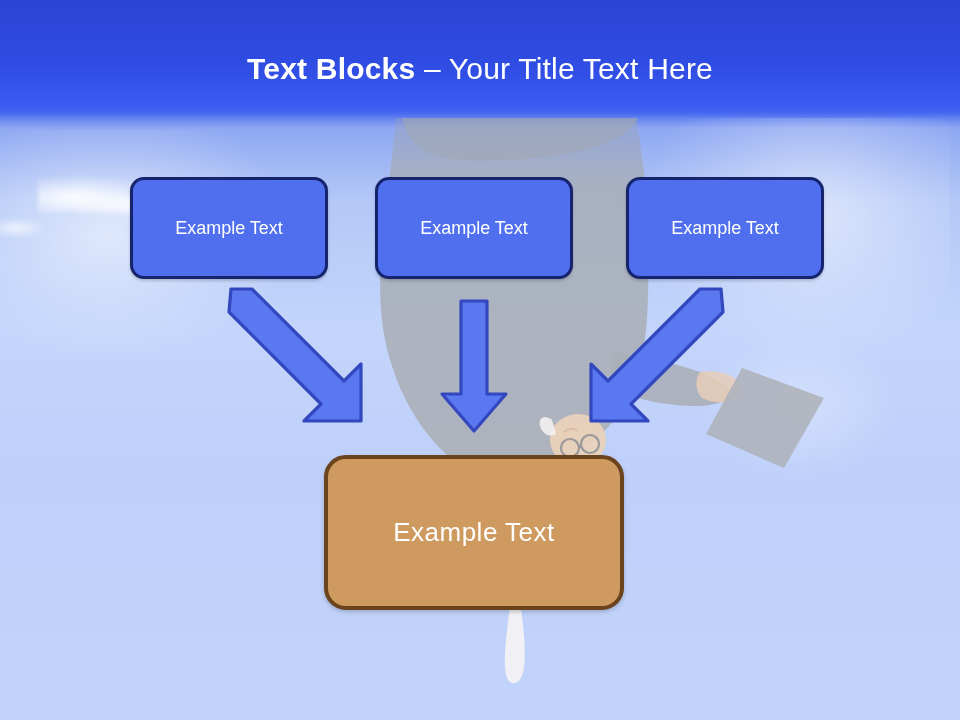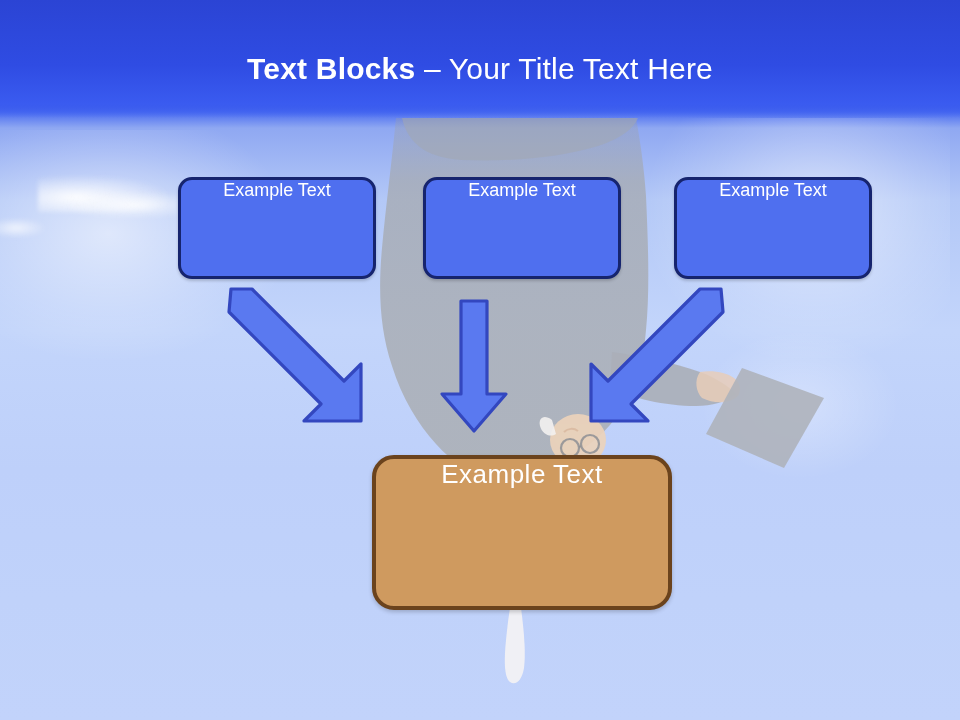--- a/index.html
+++ b/index.html
@@ -118,24 +118,24 @@
   }
   .title-text .light {
     font-weight: normal;
   }
 
   
   .box {
     position: absolute;
     box-sizing: border-box;
     display: flex;
+    align-items: center;
     justify-content: center;
     color: #ffffff;
     border-radius: 14px;
-    margin-left: 48px;
   }
   .box-blue {
     background: #4f6fef;
     border: 3px solid #16246e;
     font-size: 18px;
     box-shadow: 0 2px 3px rgba(0,0,0,0.18);
   }
   .box-tan {
     background: #cf9a5f;
     border: 4px solid #6b431d;

